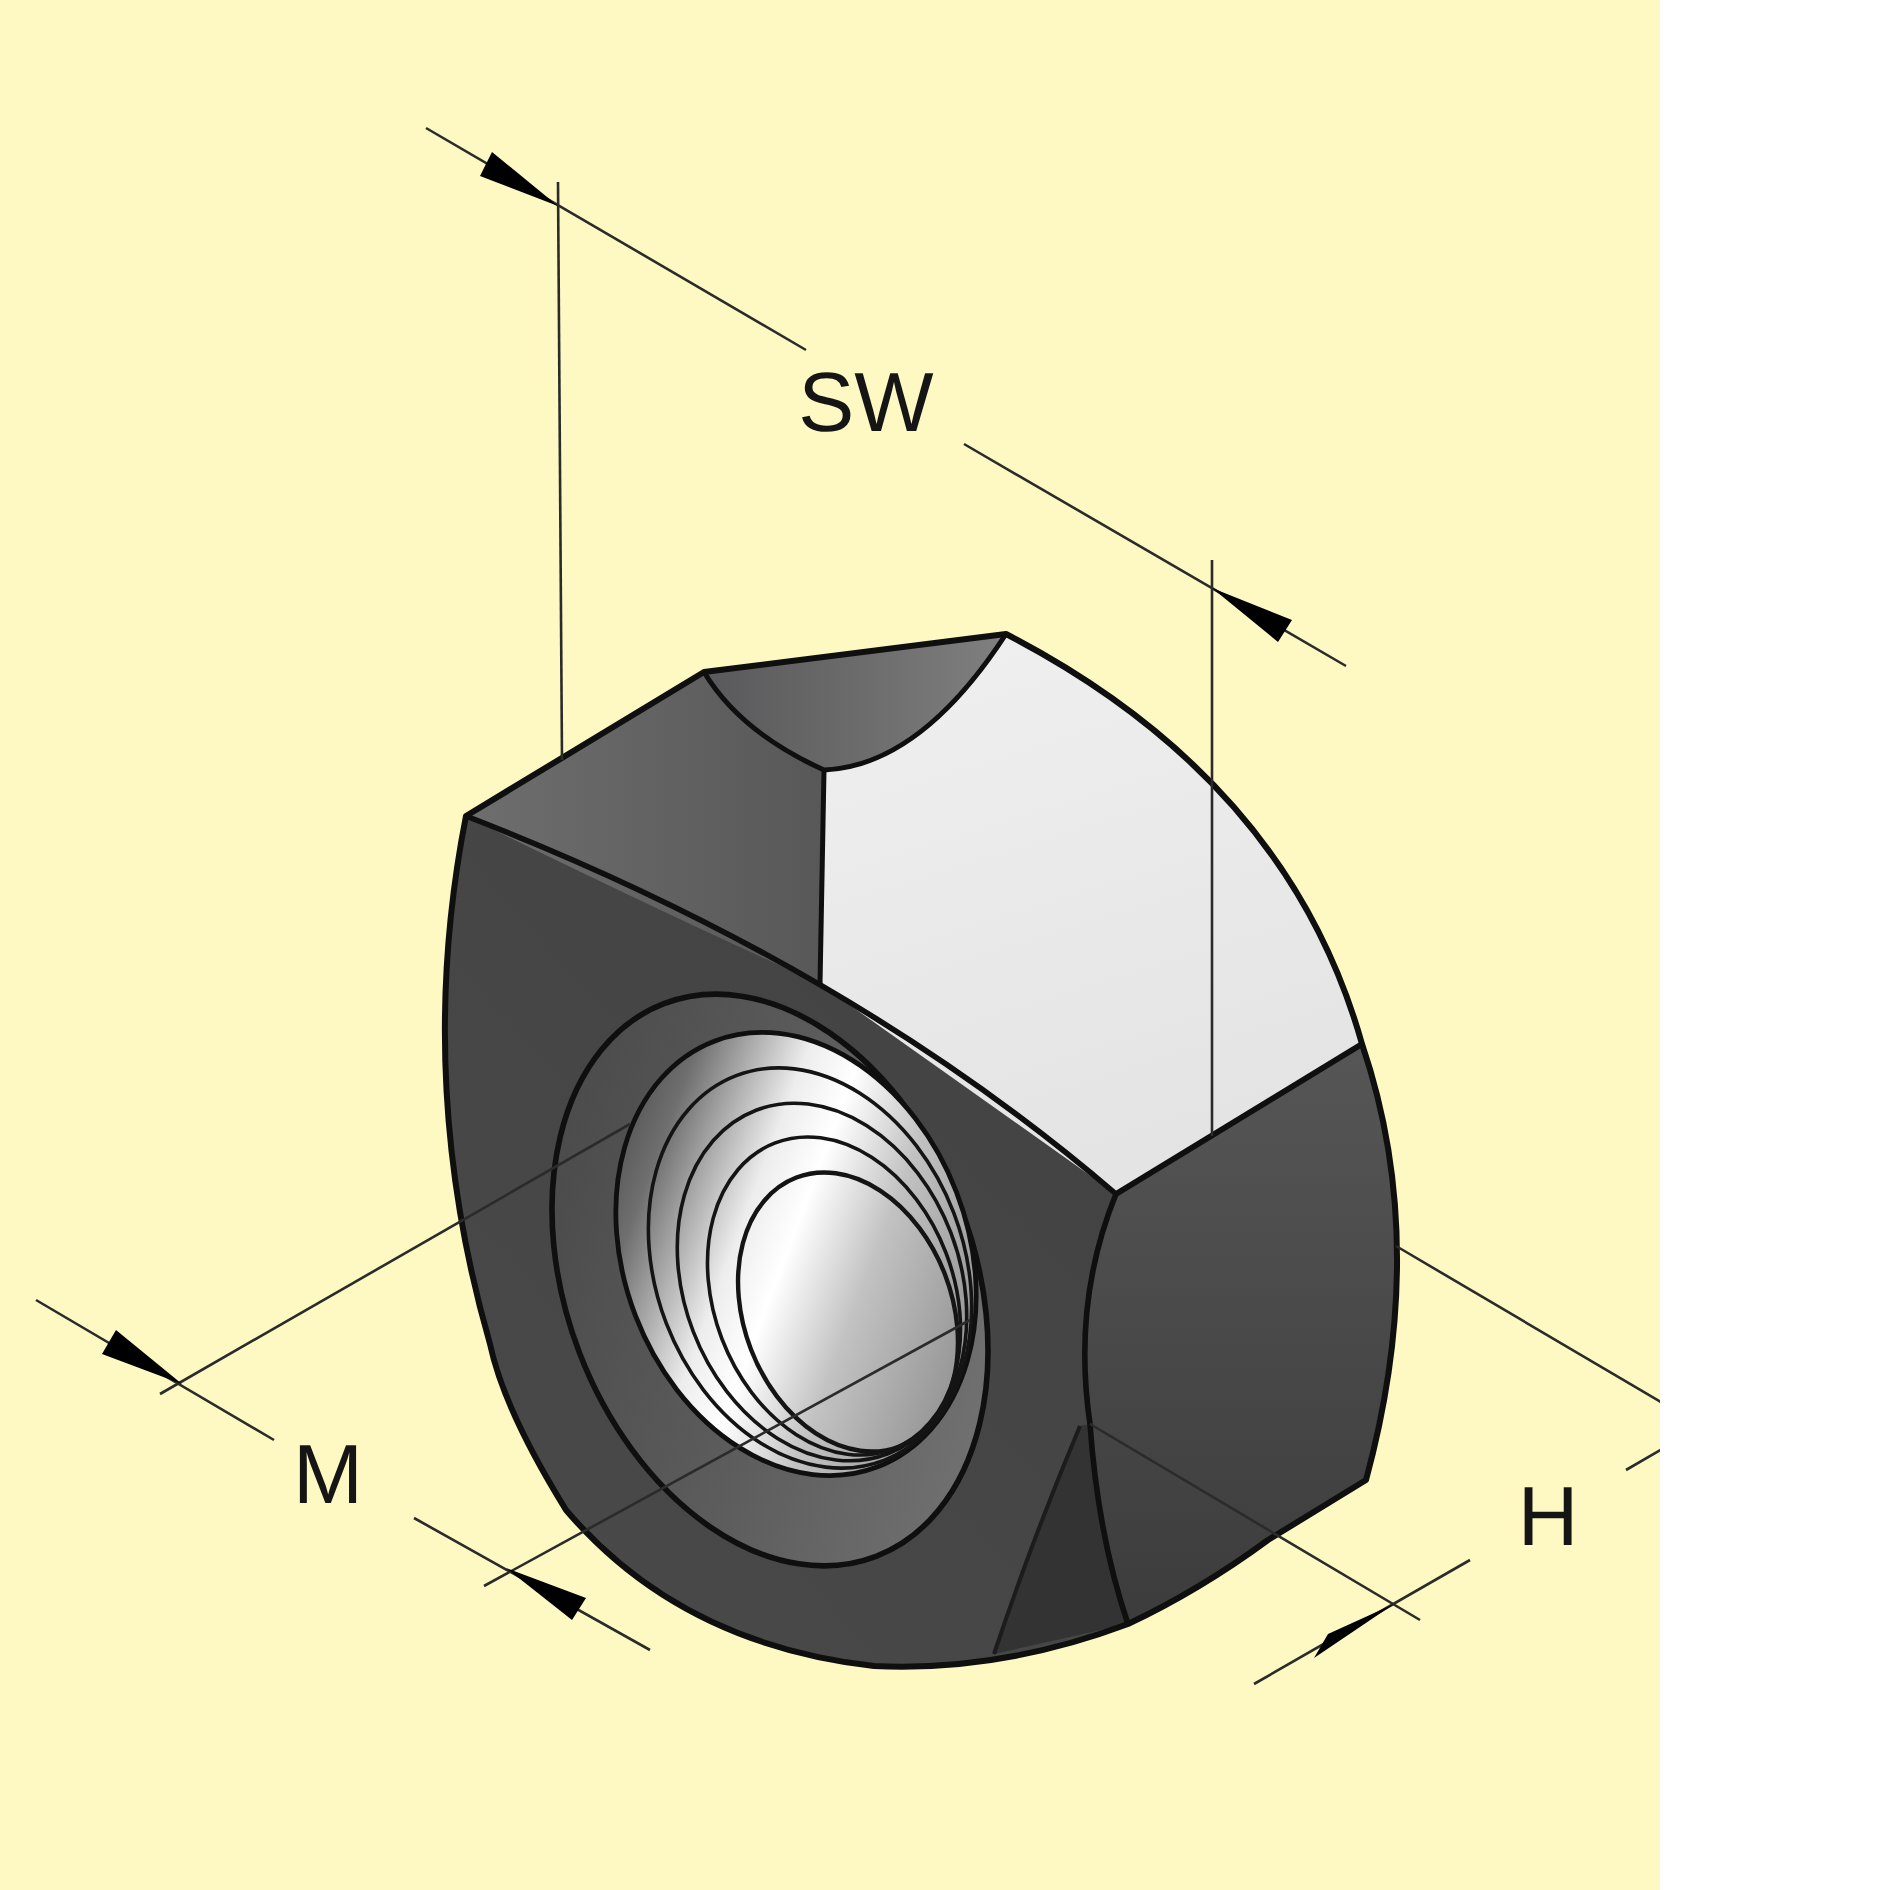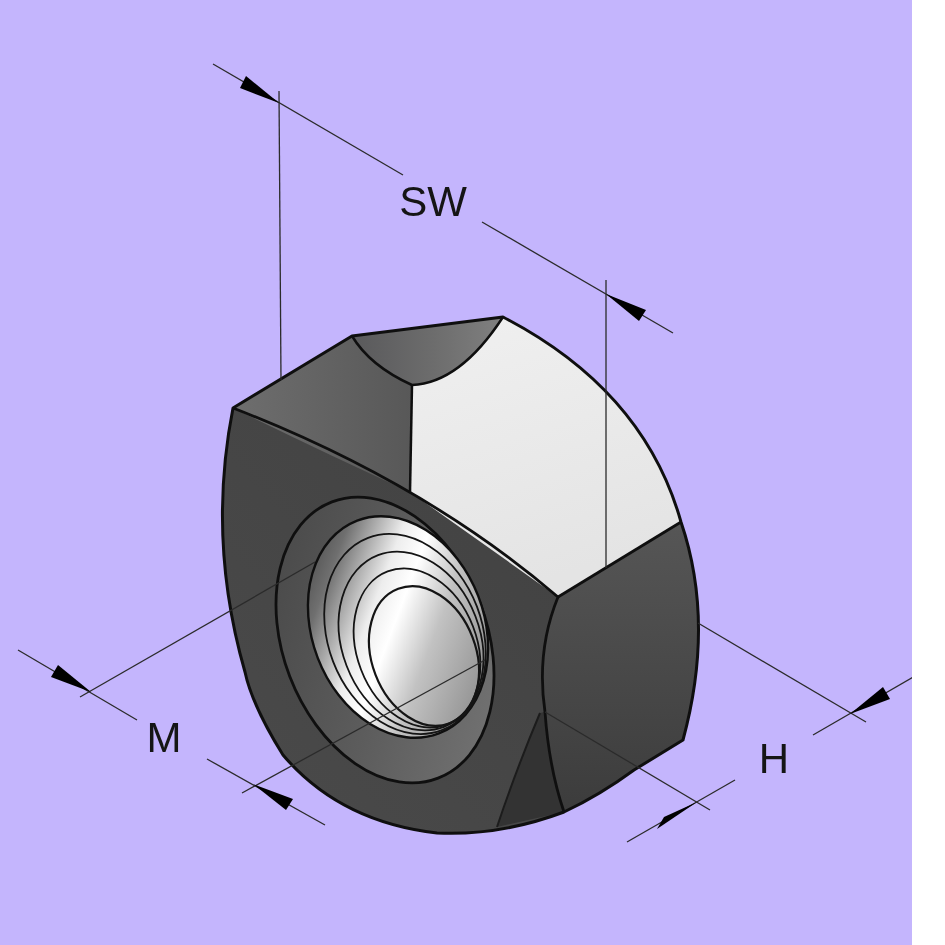--- a/index.html
+++ b/index.html
@@ -2,23 +2,23 @@
 <html><head>
 <meta charset="utf-8">
 <style>
   html, body {
     margin: 0;
     padding: 0;
     background: #ffffff;
   }
   .canvas {
     position: relative;
-    width: 912px;
+    width: 830px;
     height: 945px;
-    background: #c4b5fd;
+    background: #fef9c3;
     overflow: hidden;
     font-family: "Liberation Sans", sans-serif;
     text-align: center;
   }
   svg { display: block; }
   .dim-label {
     font-family: "Liberation Sans", sans-serif;
     font-size: 42px;
     fill: #151515;
   }

